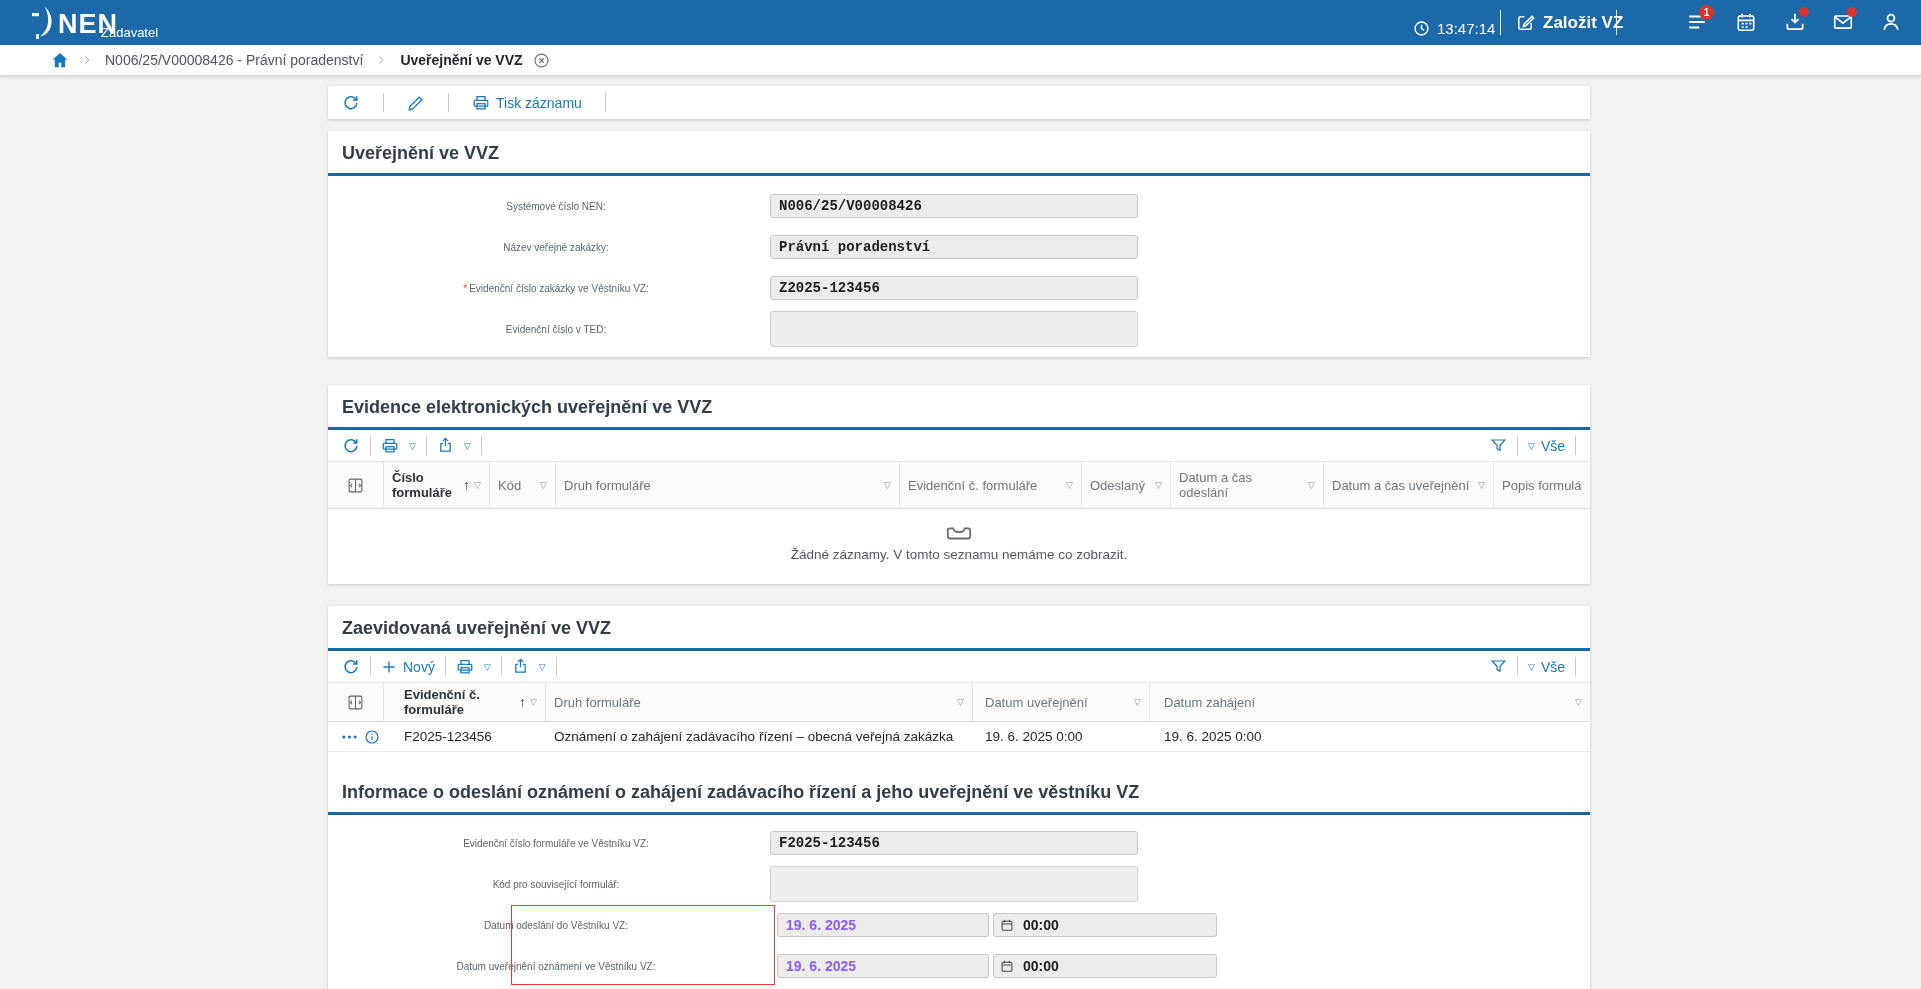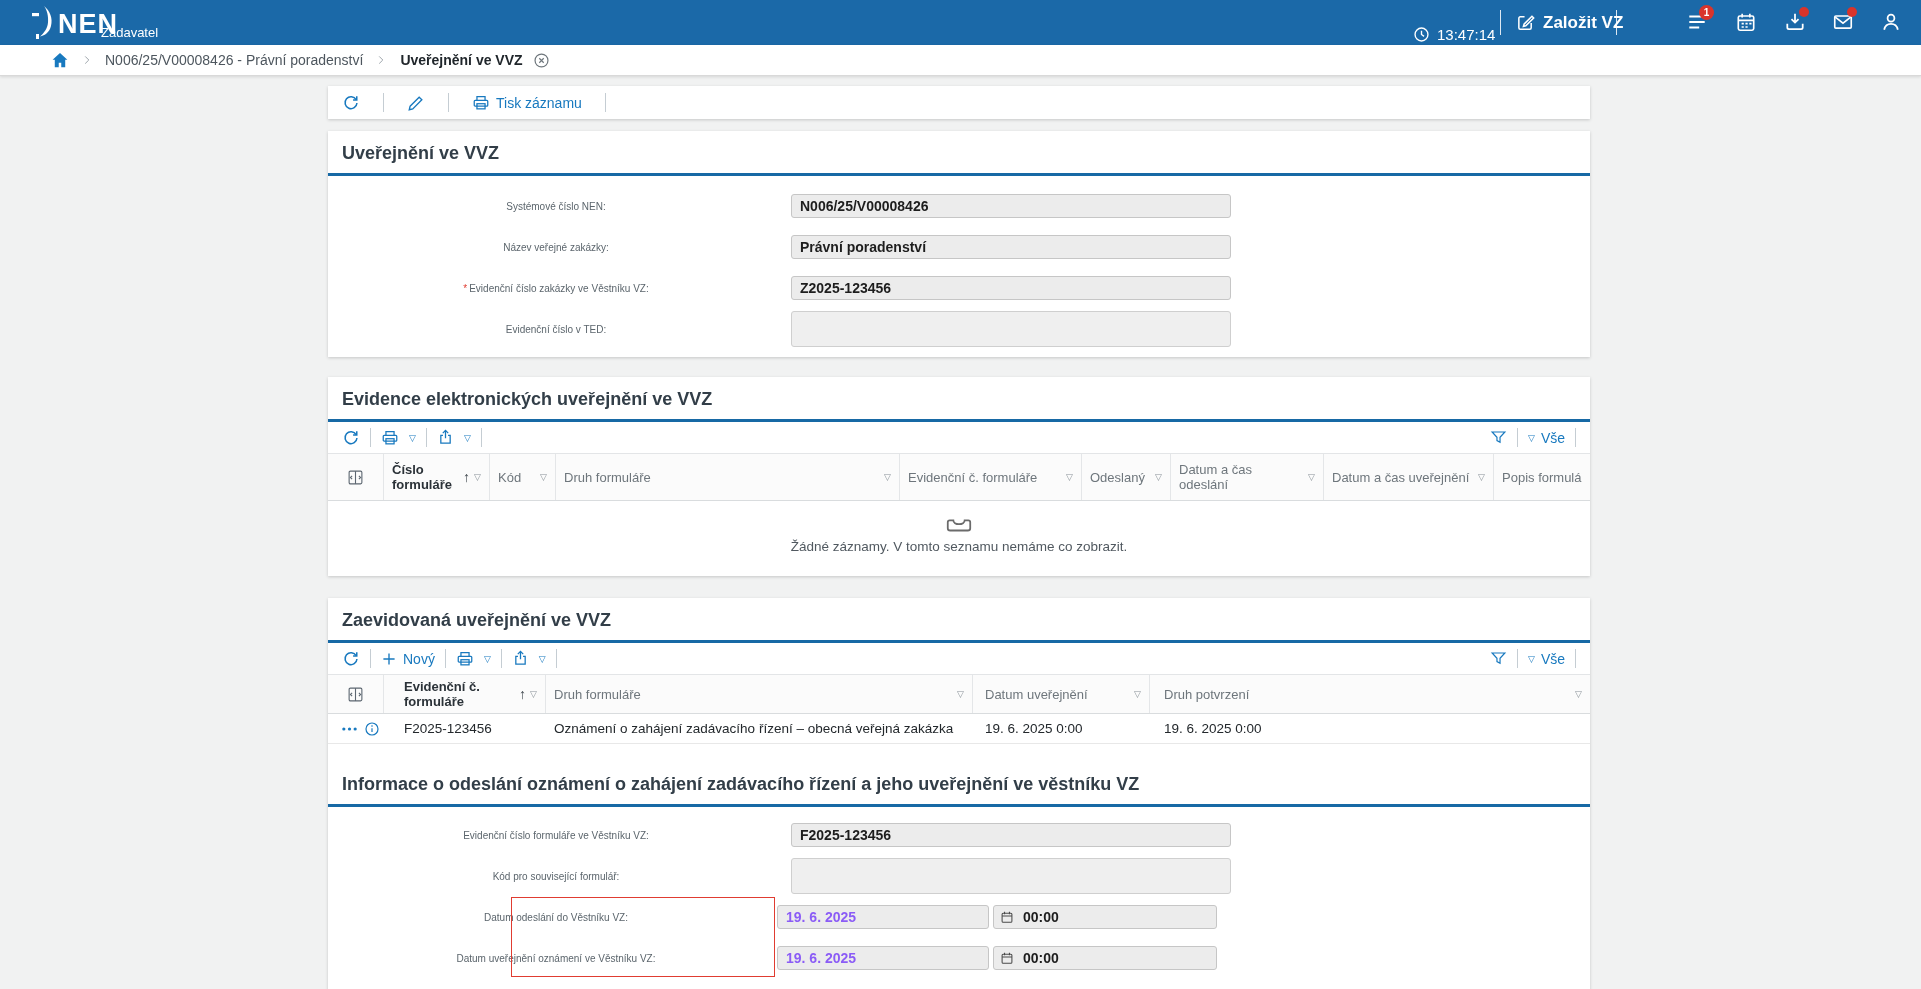--- a/index.html
+++ b/index.html
@@ -5,21 +5,21 @@
   * { margin:0; padding:0; box-sizing:border-box; }
   html,body { width:1921px; height:989px; }
   body { font-family:"Liberation Sans", sans-serif; background:#e9eaea; }
   .screen { width:1921px; height:989px; position:relative; overflow:hidden; background:#f1f2f2; }
 
   
   .topbar { position:relative; height:45px; background:#1b69a8; color:#fff; }
   .logo-mark { position:absolute; left:30px; top:5px; }
   .brand { position:absolute; left:58px; top:3px; font-size:27px; font-weight:700; letter-spacing:1px;margin-top:6px; }
   .brand-sub { position:absolute; left:101px; top:25px; font-size:13px; font-weight:400; }
-  .tb-time { position:absolute; left:1413px; top:12px; height:45px; display:flex; align-items:center; gap:7px; font-size:15px; }
+  .tb-time { position:absolute; left:1413px; top:6px; height:45px; display:flex; align-items:center; gap:7px; font-size:15px; }
   .tb-sep { position:absolute; top:10px; width:1px; height:25px; background:rgba(255,255,255,.85); }
   .tb-create { position:absolute; left:1516px; top:0; height:45px; display:flex; align-items:center; gap:8px; font-size:17px; font-weight:700; cursor:pointer; }
   .tb-ico { position:absolute; top:11px; width:24px; height:24px; cursor:pointer; }
   .badge { position:absolute; top:-6px; left:13px; min-width:15px; height:15px; border-radius:8px; background:#d9342b; color:#fff; font-size:10px; font-weight:700; display:flex; align-items:center; justify-content:center; padding:0 3px; }
   .dot { position:absolute; top:-4px; left:15px; width:10px; height:10px; border-radius:50%; background:#d9342b; }
 
   
   .crumbs { height:31px; background:#fff; border-bottom:1px solid #d9d9d9; box-shadow:0 1px 3px rgba(0,0,0,.12); display:flex; align-items:center; padding-left:51px; position:relative; z-index:5; }
   .crumb1 { color:#4d565e; font-size:14px; margin:0 12px; }
   .crumb2 { color:#20262b; font-size:14px; font-weight:700; margin:0 10px 0 13px; }
@@ -35,21 +35,21 @@
   .toolbar .sep { width:1px; height:19px; background:#c5cdd3; margin:0 10px; }
   .tlink { display:flex; align-items:center; gap:6px; font-size:14px; color:#1879bf; cursor:pointer; }
   .caret { font-size:9px; color:#1879bf; margin-left:4px; }
   .tb-right { margin-left:auto; display:flex; align-items:center; }
 
   
   .fieldset { padding:18px 14px 16px; }
   .frow { display:flex; align-items:center; height:24px; margin-bottom:17px; }
   .flabel { width:428px; text-align:center; font-size:10px; color:#5b656c; }
   .req { color:#e03c31; margin-right:2px; }
-  .finput { width:440px; height:24px; margin-left:21px; background:#ececec; border:1px solid #c6c6c6; border-radius:3px; font-size:14px; font-weight:700; color:#1d1d1d; line-height:22px; padding:0 8px; overflow:hidden; white-space:nowrap; }
+  .finput { width:368px; height:24px; margin-left:0; background:#ececec; border:1px solid #c6c6c6; border-radius:3px; font-size:14px; font-weight:700; color:#1d1d1d; line-height:22px; padding:0 8px; overflow:hidden; white-space:nowrap;font-family:Liberation Mono, monospace; }
   .finput.empty { background:#efefef; border-color:#cfcfcf; }
   .dinput { width:212px; height:24px; margin-left:7px; background:#ececec; border:1px solid #c6c6c6; border-radius:3px; font-size:14px; font-weight:700; color:#8b5cf6; line-height:22px; padding:0 8px; }
   .tinput { width:224px; height:24px; margin-left:4px; background:#ececec; border:1px solid #c6c6c6; border-radius:3px; display:flex; align-items:center; padding-left:6px; font-size:14px; font-weight:700; color:#1d1d1d; }
   .tinput span { margin-left:9px; }
   .fieldset2 { position:relative; padding:16px 14px 14px; }
   .redbox { position:absolute; left:183px; top:90px; width:264px; height:80px; border:1px solid #e03c31; pointer-events:none; }
 
   
   .thead { display:flex; border-top:1px solid #e3e5e7; border-bottom:1px solid #d9dcde; background:#fbfbfb; }
   .th { display:flex; align-items:center; padding:4px 8px; font-size:13px; color:#6e767c; border-right:1px solid #e4e6e8; overflow:hidden; white-space:normal; line-height:15px; }
@@ -219,21 +219,21 @@
             <div class="flabel"><span class="req">*</span><span>Evidenční číslo zakázky ve Věstníku VZ:</span></div>
             <div class="finput">Z2025-123456</div>
           </div>
           <div class="frow" style="margin-bottom:0">
             <div class="flabel">Evidenční číslo v TED:</div>
             <div class="finput empty"></div>
           </div>
         </div>
       </div>
 
-      <div class="card" style="margin-top:20px;">
+      <div class="card" style="margin-top:28px;">
         <div class="card-title">Evidence elektronických uveřejnění ve VVZ</div>
         <div class="toolbar">
           <span class="tlink">
             <svg width="18" height="18" viewBox="0 0 20 20" fill="none" stroke="currentColor" stroke-width="1.7">
                 <path d="M15.7 6.3A6.6 6.6 0 1 0 16.6 10"></path>
                 <path d="M16.4 2.6v4.1h-4.1"></path>
               </svg>
           </span>
           <span class="sep"></span>
           <span class="tlink">
@@ -379,21 +379,21 @@
             </div>
           <div class="th">
               <span class="lbl">Druh formuláře</span>
               <span class="fcaret">▽</span>
             </div>
           <div class="th">
               <span class="lbl">Datum uveřejnění</span>
               <span class="fcaret">▽</span>
             </div>
           <div class="th">
-              <span class="lbl">Druh potvrzení</span>
+              <span class="lbl">Datum zahájení</span>
               <span class="fcaret">▽</span>
             </div>
         </div>
         <div class="trow t2" style="display:flex">
           <div class="td">
             <span>
               <svg width="17" height="8" viewBox="0 0 18 8" fill="#1879bf">
                   <circle cx="3" cy="4" r="1.7"></circle>
                   <circle cx="9" cy="4" r="1.7"></circle>
                   <circle cx="15" cy="4" r="1.7"></circle>

